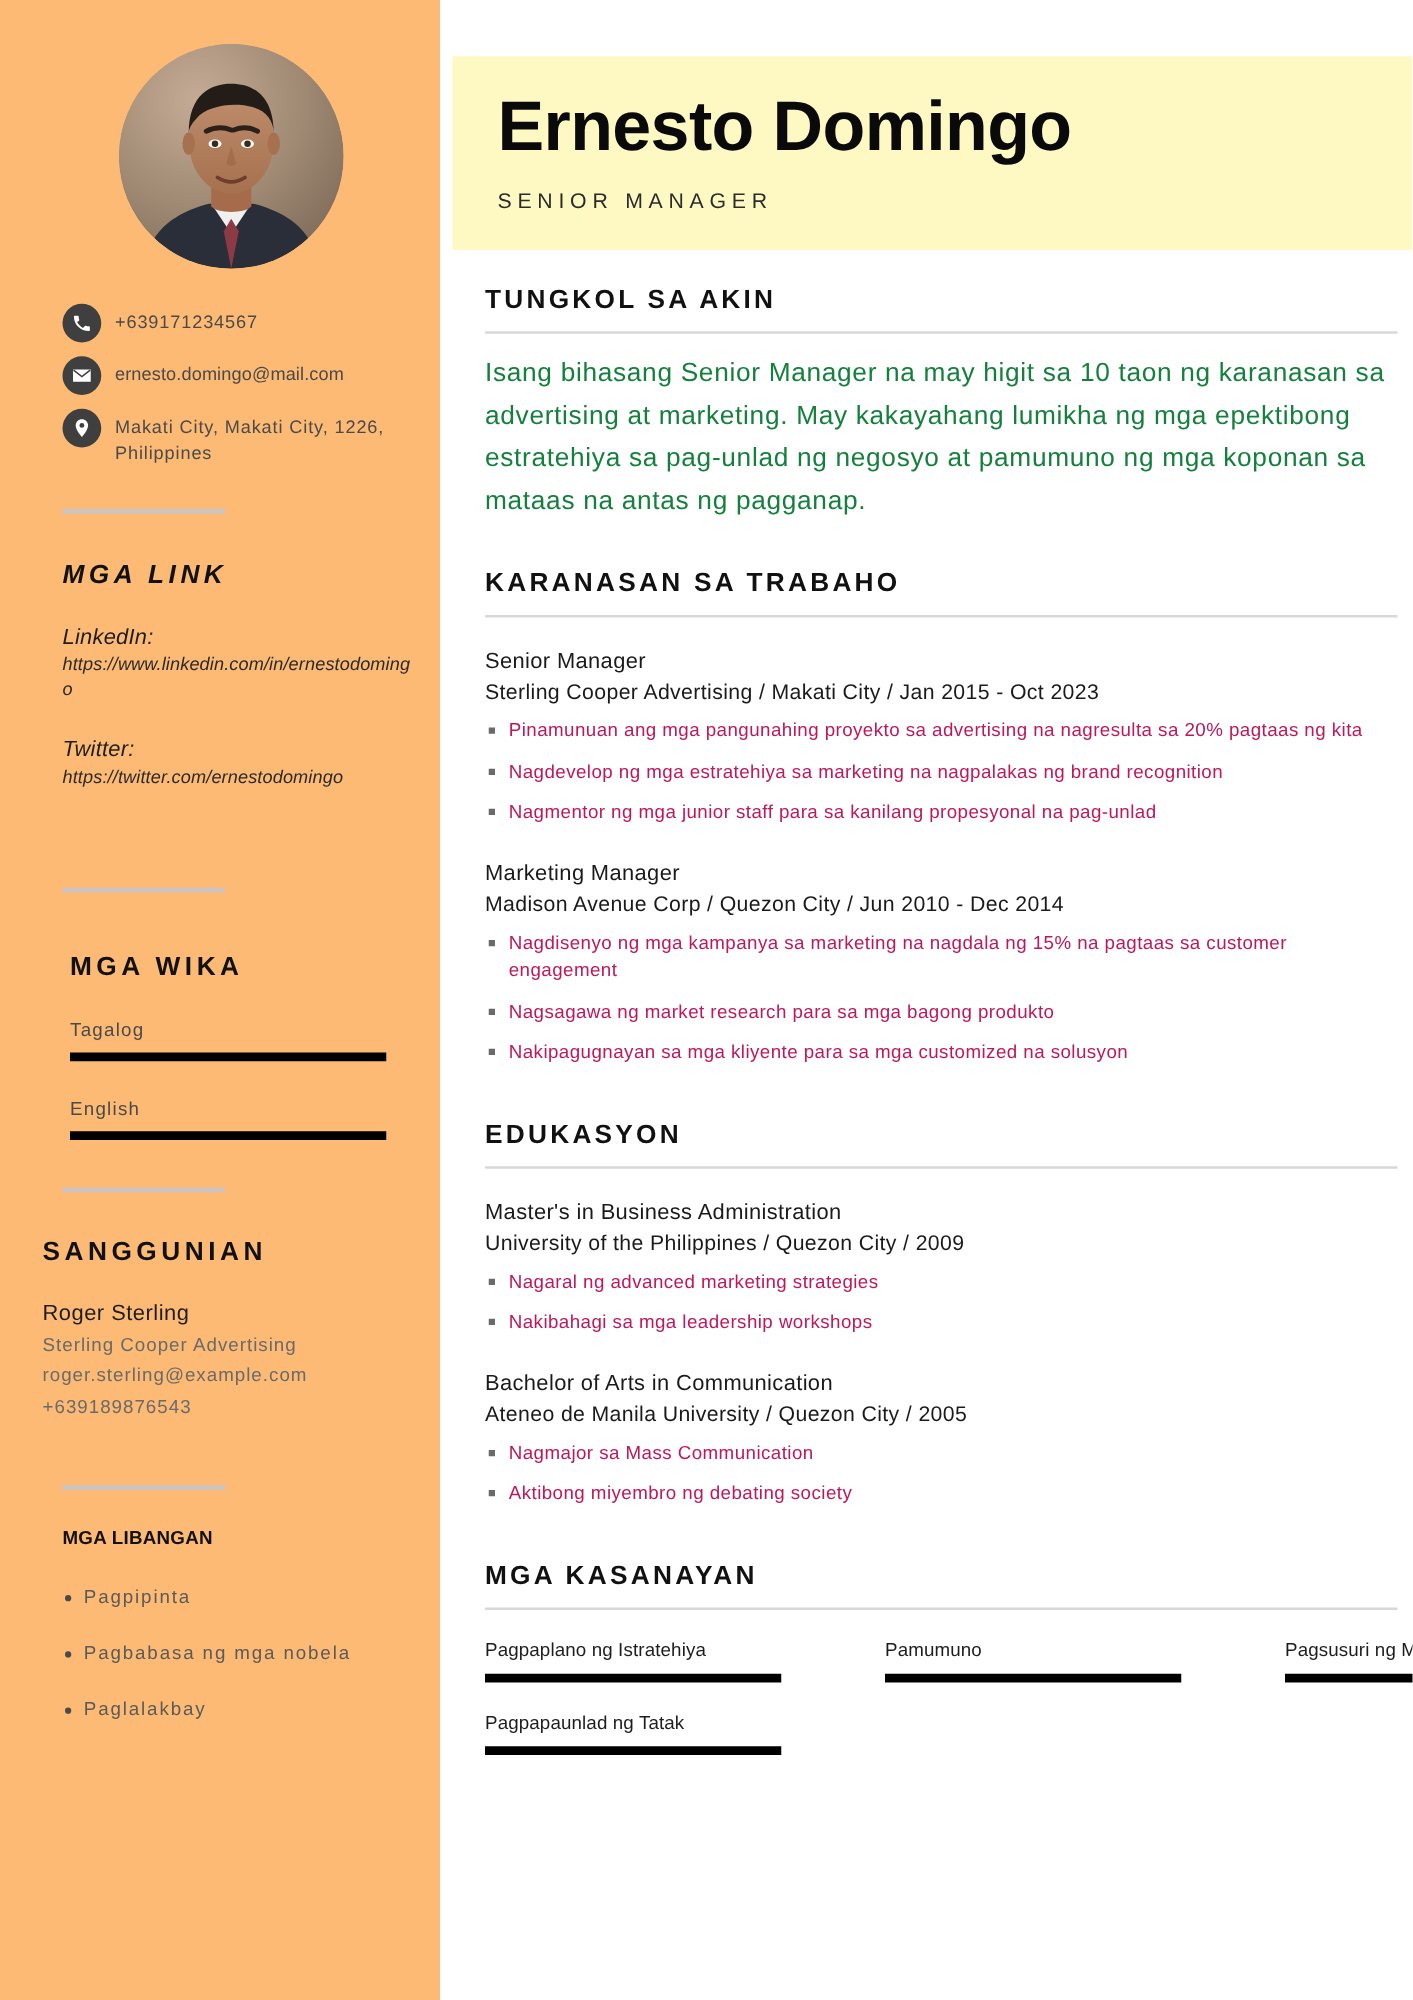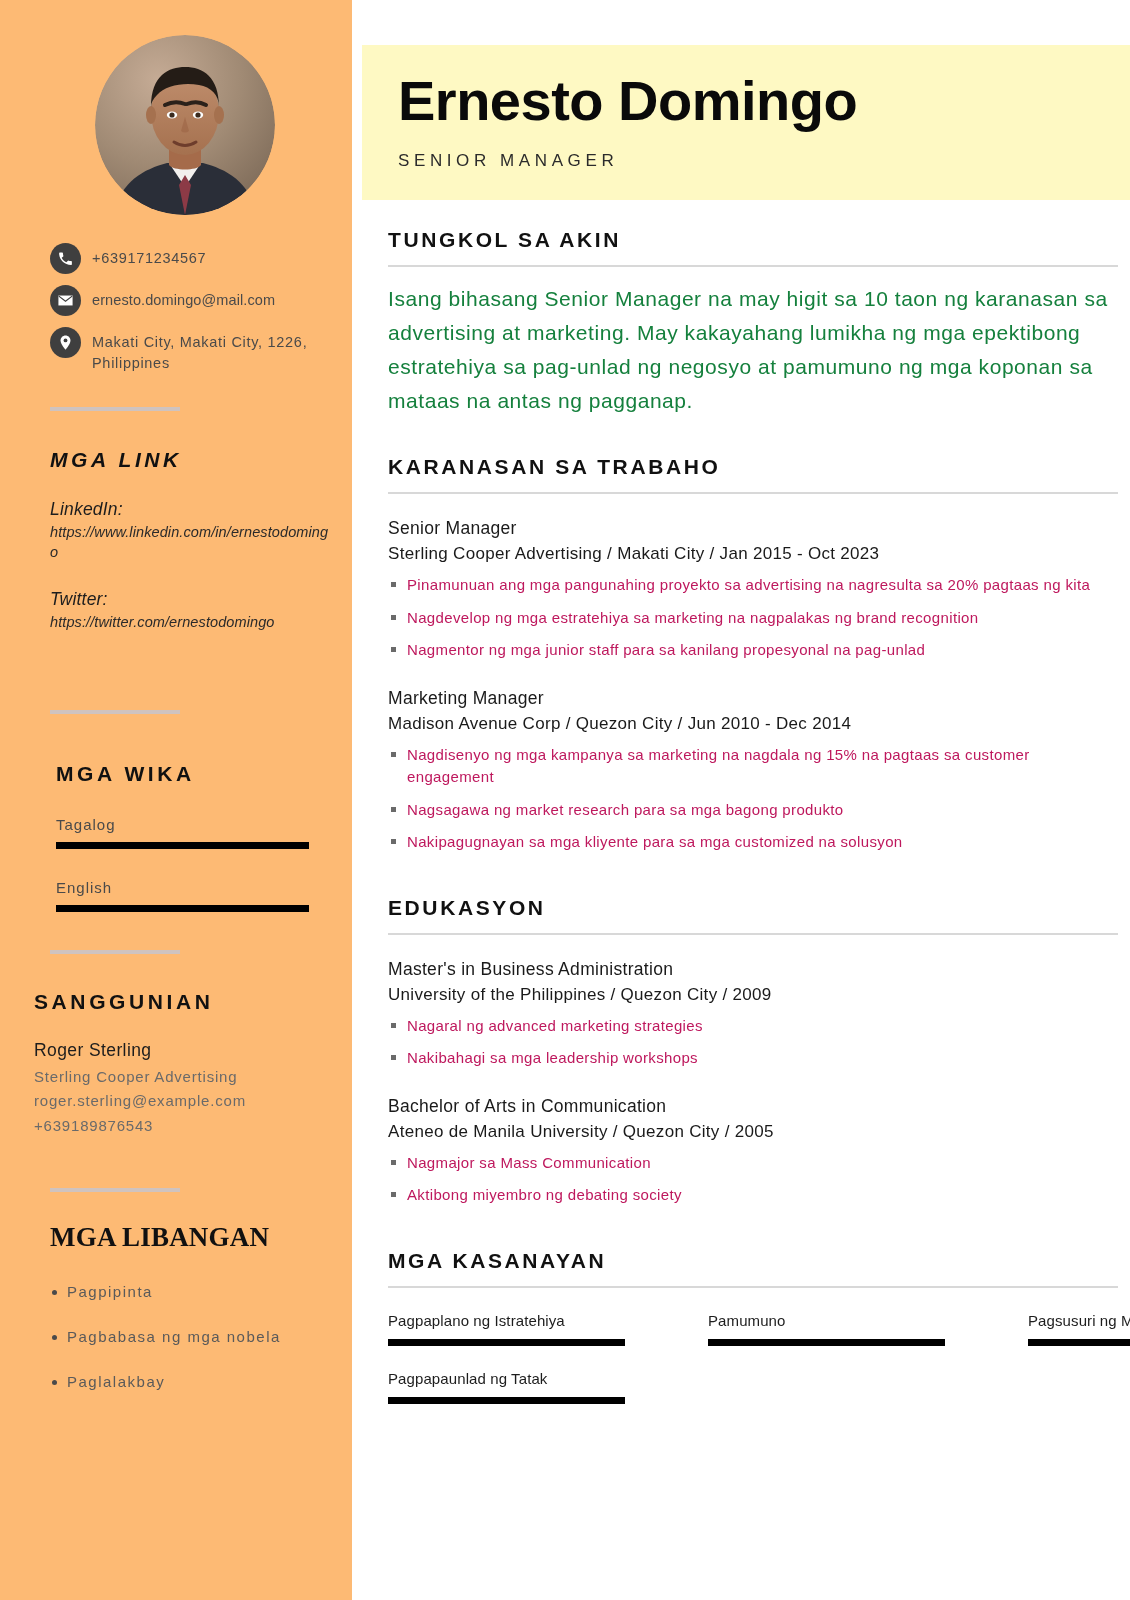--- a/index.html
+++ b/index.html
@@ -92,21 +92,21 @@
   .divider.d3 { position: absolute; left: 50px; top: 950px; }
   .divider.d4 { position: absolute; left: 50px; top: 1188px; }
 
   .side-h {
     font-size: 21px;
     font-weight: 700;
     letter-spacing: 3.6px;
     color: #111111;
     font-family: "Liberation Sans", sans-serif;
   }
-  .side-h.bold-tight { letter-spacing: 0.2px; font-weight: 700; font-size: 27px; font-family: Liberation Serif, serif; }
+  .side-h.bold-tight { letter-spacing: 0.2px; font-weight: 700; font-size: 15px; }
 
   .sec-links { position: absolute; left: 50px; top: 448px; width: 285px; font-style: italic; }
   .link-block { margin-top: 26px; }
   .link-label {
     font-size: 17.5px;
     color: #1d1d1d;
     line-height: 1.35;
     letter-spacing: 0.2px;
   }
   .link-url {

